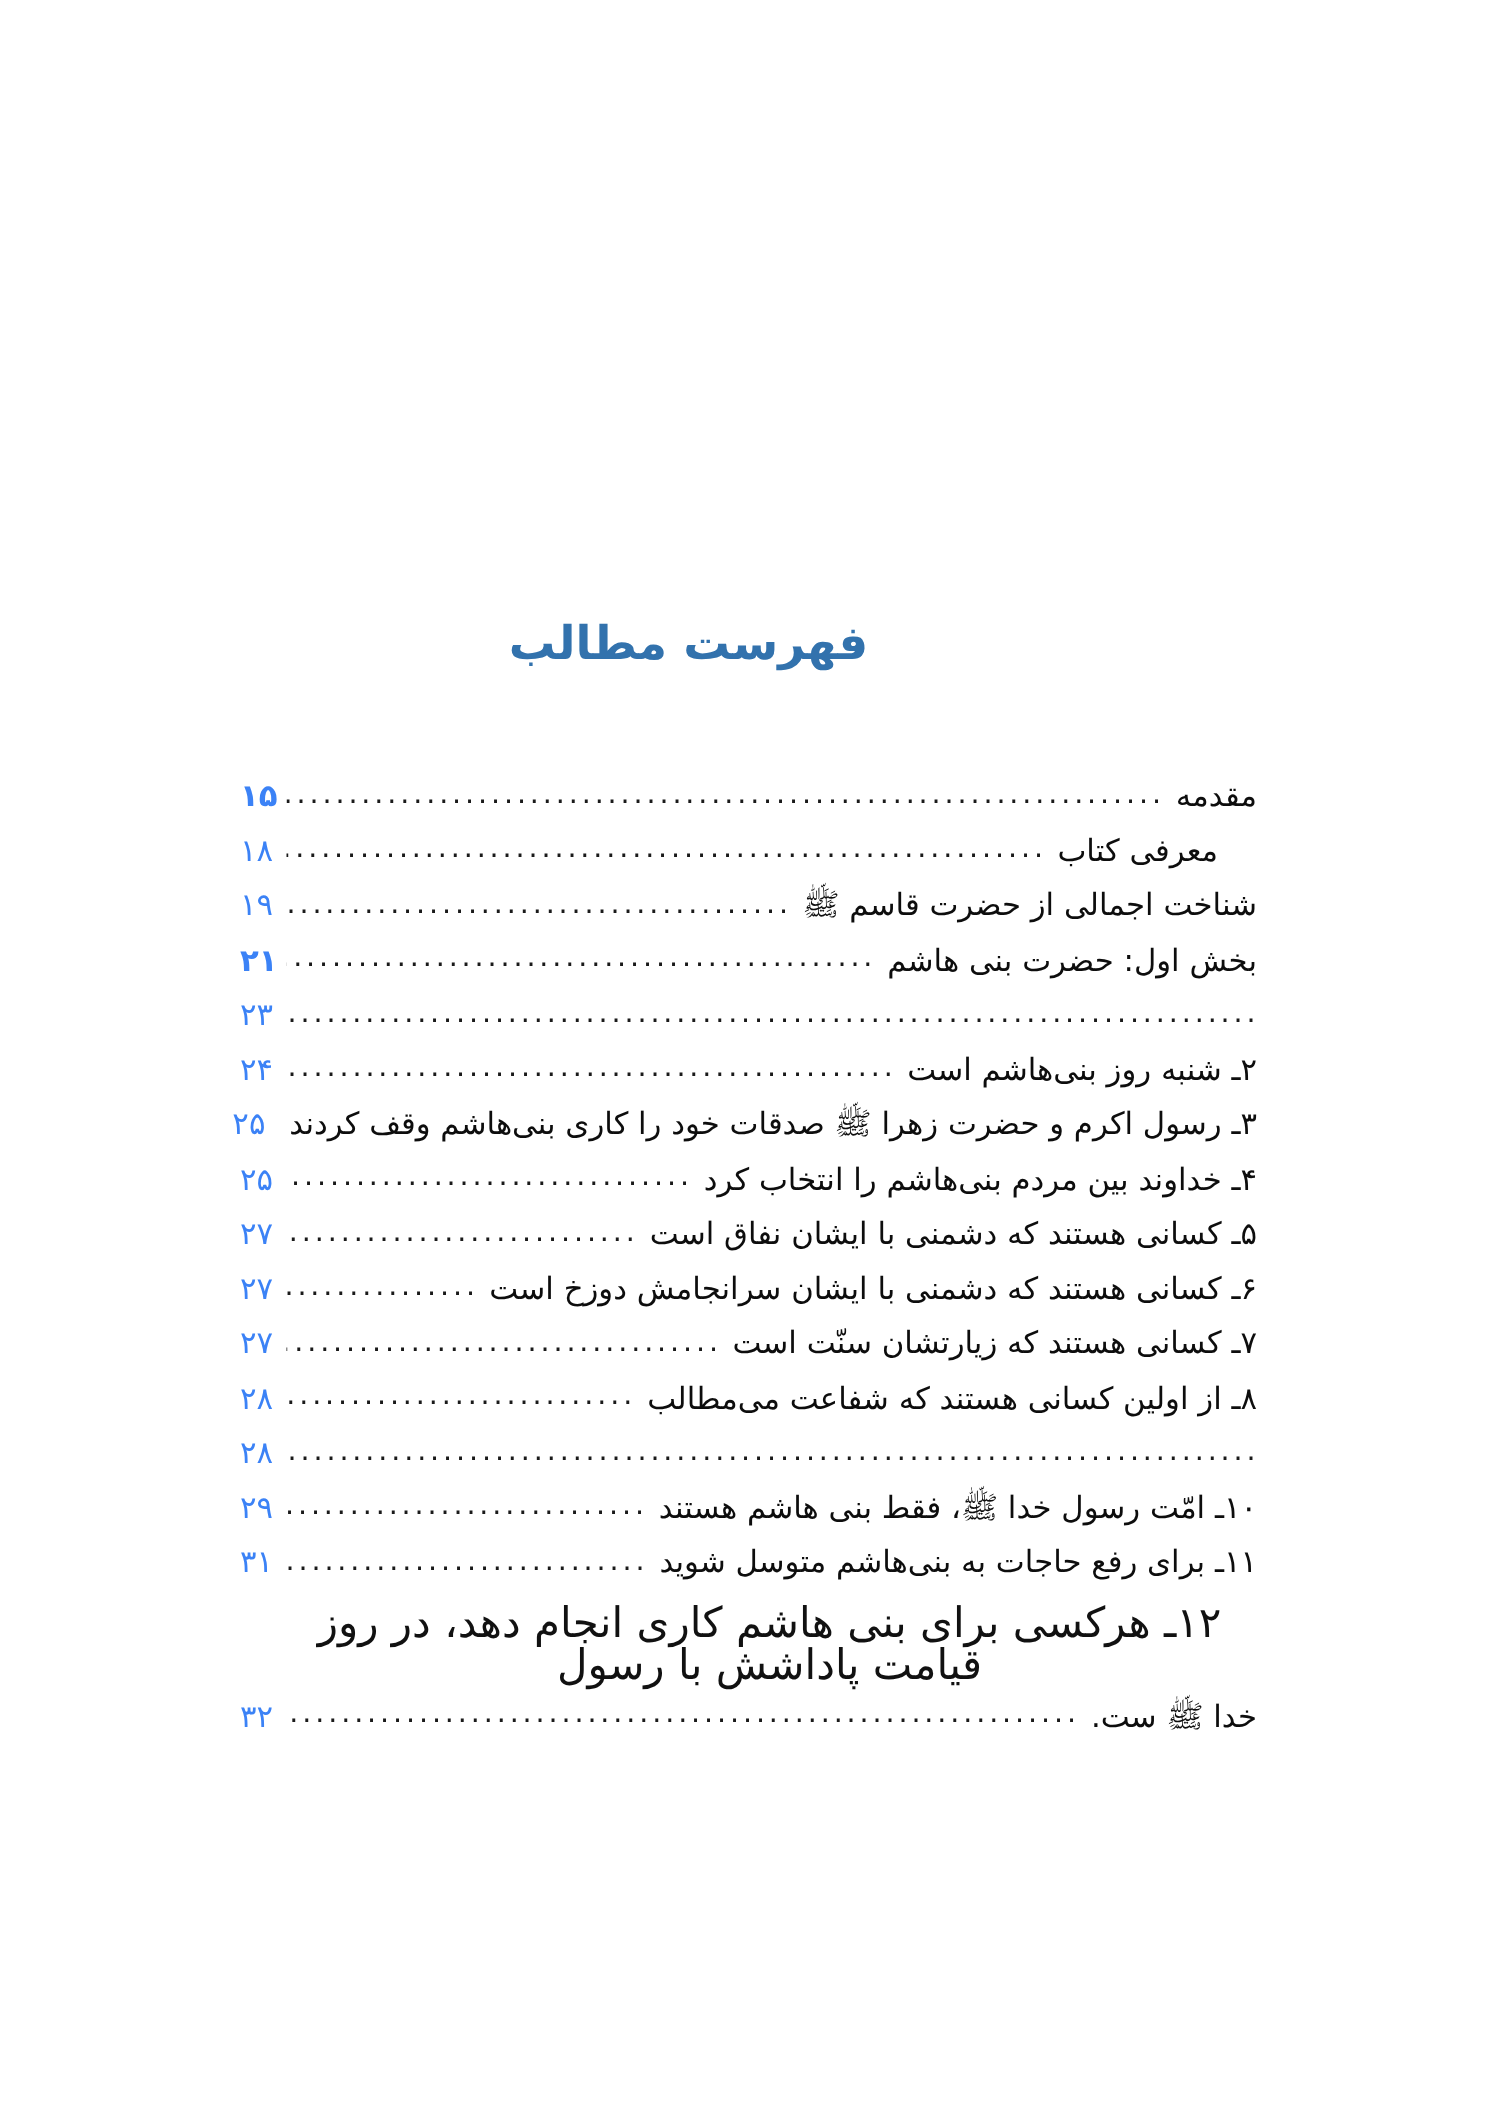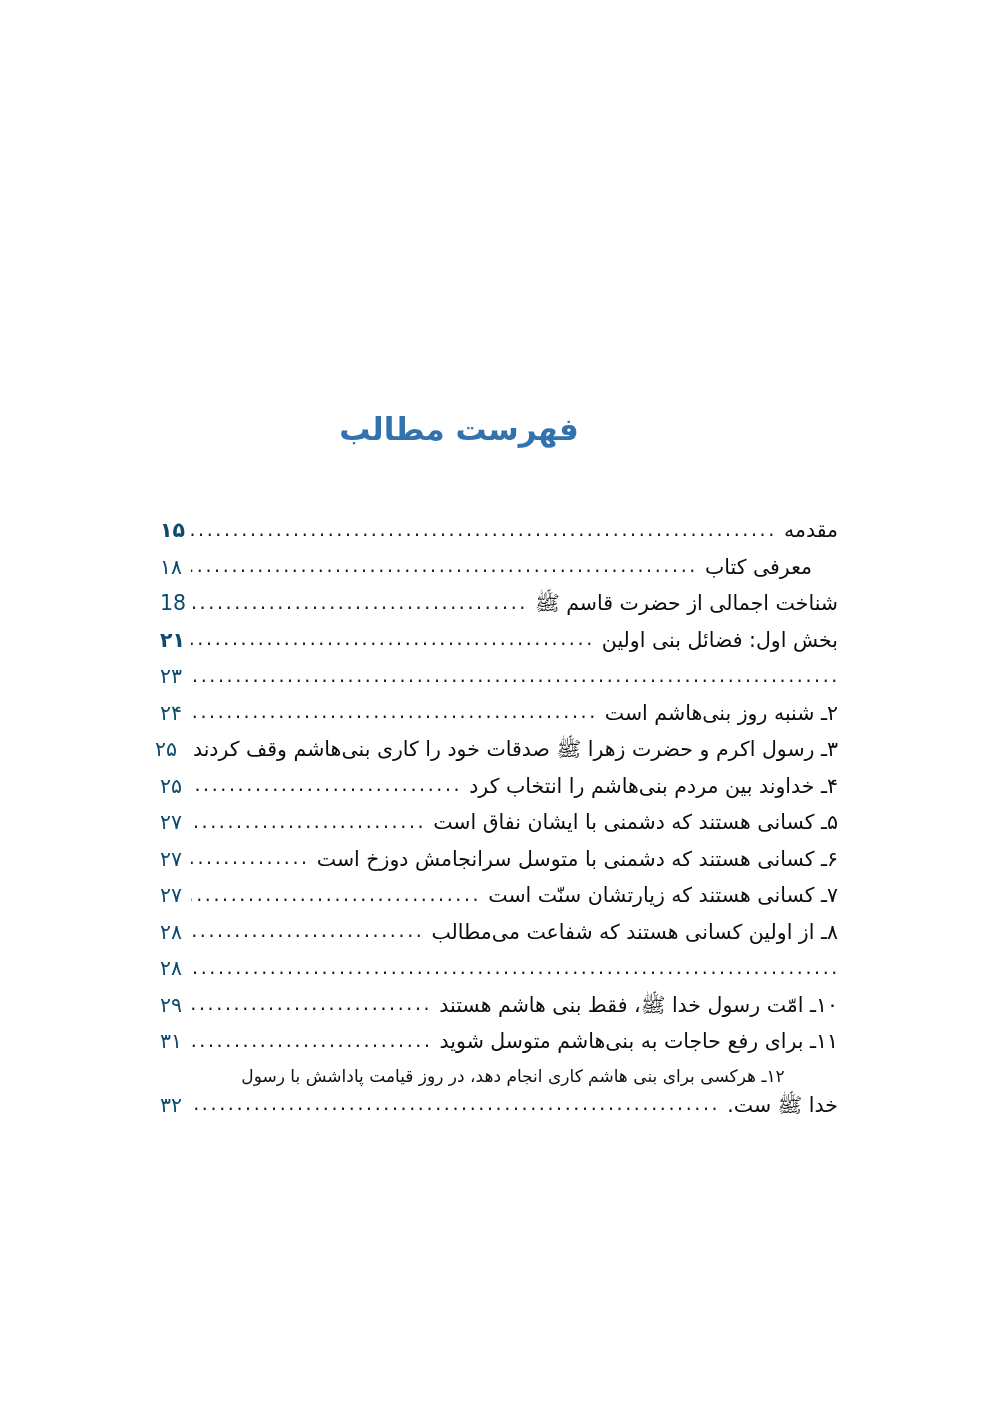--- a/index.html
+++ b/index.html
@@ -89,37 +89,37 @@
     letter-spacing: 2.6px;
     font-size: 19px;
     color: #1a1a1a;
   }
   .toc-entry.no-leader .leader::before { content: ""; }
 
   .toc-entry .pageno {
     flex: 0 0 auto;
     padding-right: 1px;
     font-size: 20.5px;
-    color: #0c4a6e;
+    color: #3b82f6;
     min-width: 30px;
     text-align: left;
   }
   .toc-entry.bold .pageno { font-weight: bold; }
 
   
   .toc-entry.wrap {
     display: block;
     white-space: normal;
     margin-bottom: 6px;
   }
   .toc-entry.wrap .line1 {
     display: block;
     text-align: center;
     padding: 0 14px 0 40px;
-    font-size: 17px;
+    font-size: 28px;
   }
   .toc-entry.wrap-tail {
     margin-top: 10px;
   }
 
   .indent-1 .spacer { width: 26px; }
   .indent-2 .spacer { width: 0px; }
 </style>
 </head>
 <body>
@@ -141,26 +141,26 @@
       <span class="spacer"></span>
       <span class="label">معرفی کتاب</span>
       <span class="leader"></span>
       <span class="pageno">۱۸</span>
     </div>
 
     <div class="toc-entry indent-2">
       <span class="spacer"></span>
       <span class="label">شناخت اجمالی از حضرت قاسم ﷺ</span>
       <span class="leader"></span>
-      <span class="pageno">18</span>
+      <span class="pageno">۱۹</span>
     </div>
 
     <div class="toc-entry bold indent-2">
       <span class="spacer"></span>
-      <span class="label">بخش اول: فضائل بنی اولین</span>
+      <span class="label">بخش اول: حضرت بنی هاشم</span>
       <span class="leader"></span>
       <span class="pageno">۲۱</span>
     </div>
 
     <div class="toc-entry indent-2">
       <span class="spacer"></span>
       <span class="leader"></span>
       <span class="pageno">۲۳</span>
     </div>
 
@@ -187,21 +187,21 @@
 
     <div class="toc-entry indent-2">
       <span class="spacer"></span>
       <span class="label">۵ـ کسانی هستند که دشمنی با ایشان نفاق است</span>
       <span class="leader"></span>
       <span class="pageno">۲۷</span>
     </div>
 
     <div class="toc-entry indent-2">
       <span class="spacer"></span>
-      <span class="label">۶ـ کسانی هستند که دشمنی با متوسل سرانجامش دوزخ است</span>
+      <span class="label">۶ـ کسانی هستند که دشمنی با ایشان سرانجامش دوزخ است</span>
       <span class="leader"></span>
       <span class="pageno">۲۷</span>
     </div>
 
     <div class="toc-entry indent-2">
       <span class="spacer"></span>
       <span class="label">۷ـ کسانی هستند که زیارتشان سنّت است</span>
       <span class="leader"></span>
       <span class="pageno">۲۷</span>
     </div>

